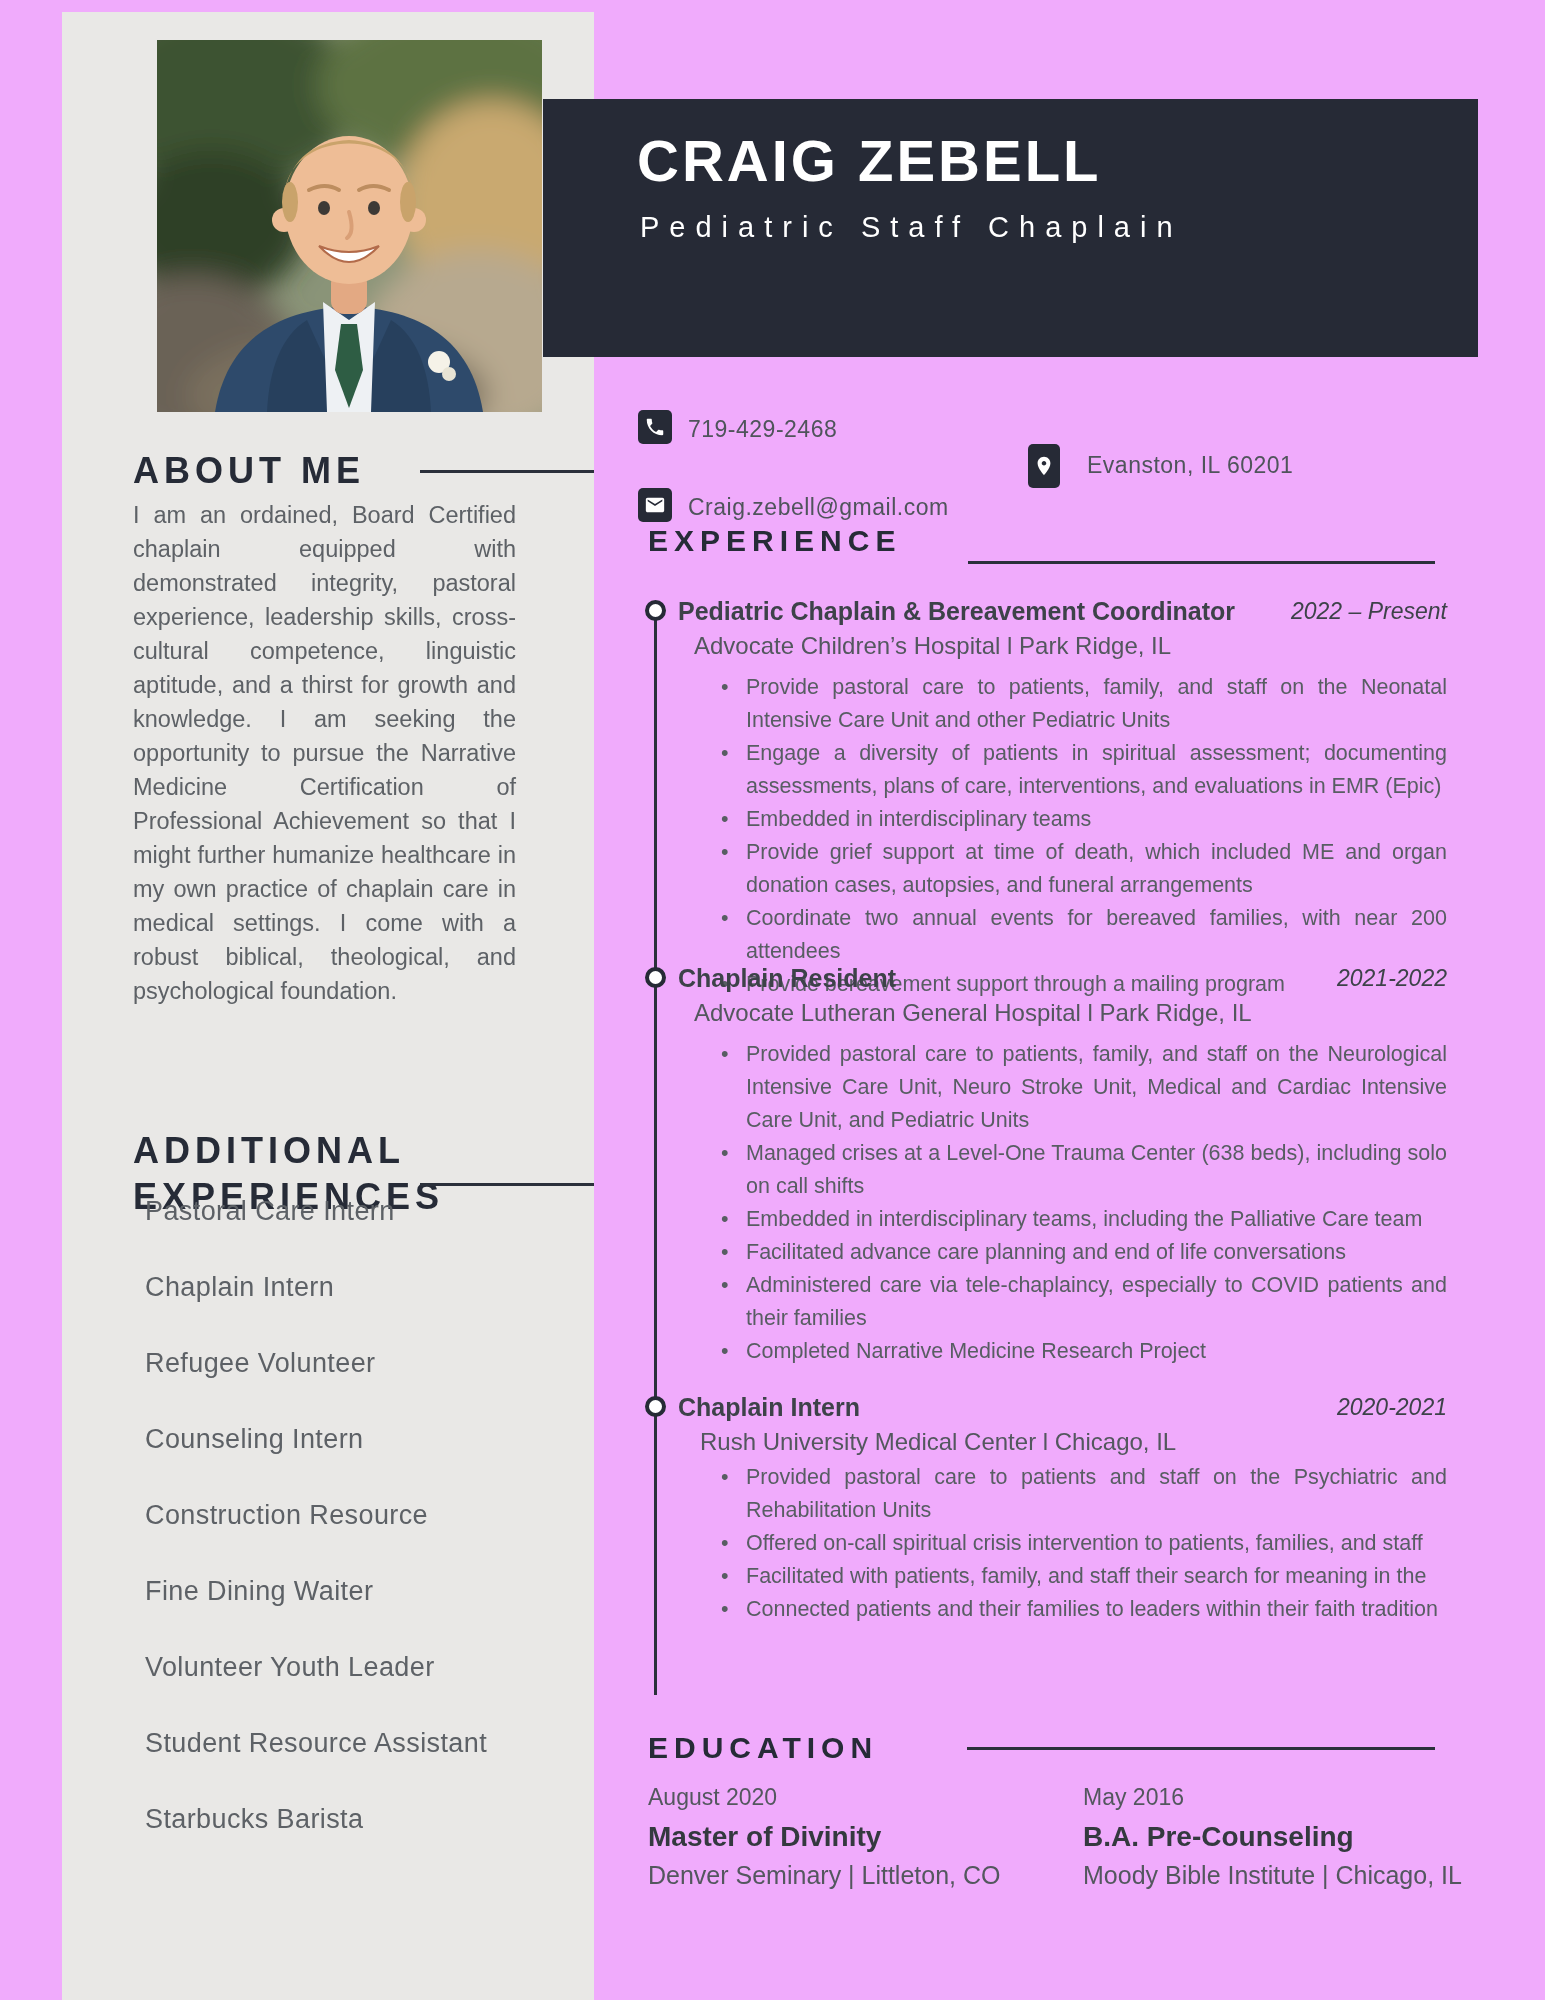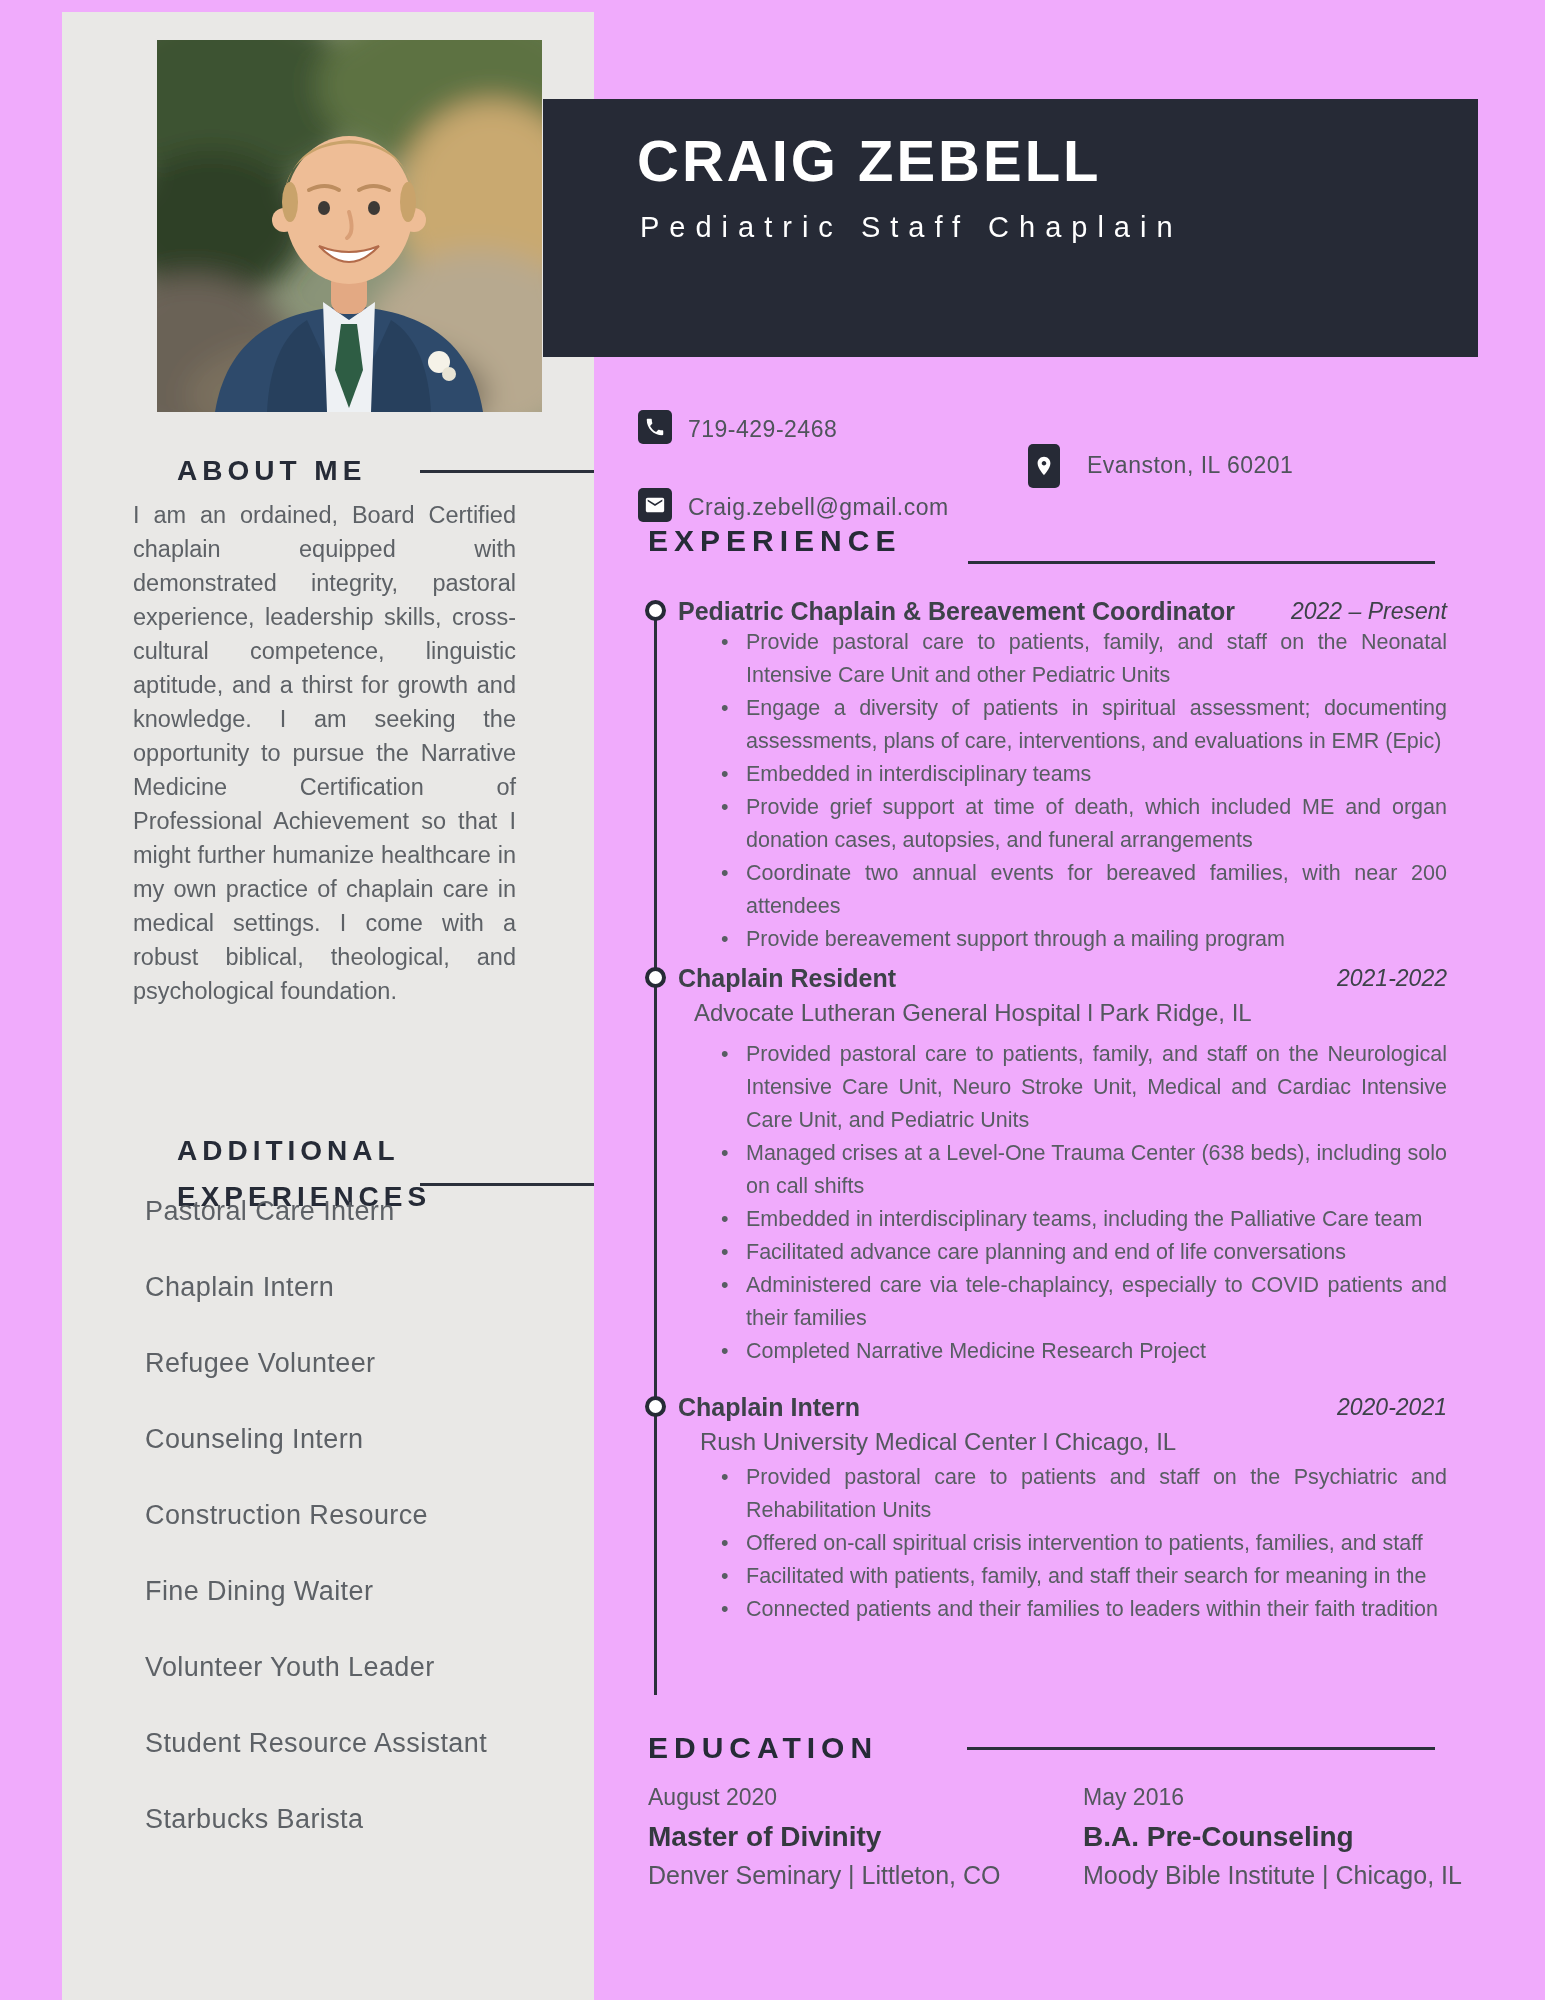--- a/index.html
+++ b/index.html
@@ -4,22 +4,22 @@
 <style>
   html,body{margin:0;padding:0;background:#ffffff;}
   .page{position:relative;width:1545px;height:2000px;background:#f0abfc;
         font-family:"Liberation Sans",sans-serif;overflow:hidden;}
 
   
   .sidebar-bg{position:absolute;left:62px;top:12px;width:532px;height:1988px;background:#e9e8e6;}
   .photo{position:absolute;left:157px;top:40px;width:385px;height:372px;overflow:hidden;}
   .photo svg{display:block;}
 
-  .side-heading{position:absolute;font-weight:bold;font-size:28px;letter-spacing:5px;
-                color:#262b37;line-height:46px;margin-left:44px;}
+  .side-heading{position:absolute;font-weight:bold;font-size:36px;letter-spacing:5px;
+                color:#262b37;line-height:46px;}
   .rule{position:absolute;height:3px;background:#2b303b;}
 
   .about-text{position:absolute;left:133px;top:498px;width:383px;
               font-size:23.5px;line-height:34px;color:#5d6166;text-align:justify;}
 
   .add-list{position:absolute;left:133px;top:1184px;margin:12px;padding:0;list-style:none;}
   .add-list li{font-size:27px;line-height:30px;margin-bottom:46px;color:#5d6166;letter-spacing:0.4px;}
 
   
   .band{position:absolute;left:543px;top:99px;width:935px;height:258px;background:#262a36;}
@@ -152,20 +152,21 @@
   <div class="timeline"></div>
   <div class="marker" style="top:600px;"></div>
   <div class="marker" style="top:967px;"></div>
   <div class="marker" style="top:1396px;"></div>
 
   <div class="job" style="top:596px;">
     <div class="jobhead">
       <div class="jobtitle">Pediatric Chaplain &amp; Bereavement Coordinator</div>
       <div class="jobdate">2022 – Present</div>
     </div>
+    <div class="joborg">Advocate Children’s Hospital l Park Ridge, IL</div>
     <ul class="bullets">
       <li>Provide pastoral care to patients, family, and staff on the Neonatal Intensive Care Unit and other Pediatric Units</li>
       <li>Engage a diversity of patients in spiritual assessment; documenting assessments, plans of care, interventions, and evaluations in EMR (Epic)</li>
       <li>Embedded in interdisciplinary teams</li>
       <li>Provide grief support at time of death, which included ME and organ donation cases, autopsies, and funeral arrangements</li>
       <li>Coordinate two annual events for bereaved families, with near 200 attendees</li>
       <li>Provide bereavement support through a mailing program</li>
     </ul>
   </div>
 

